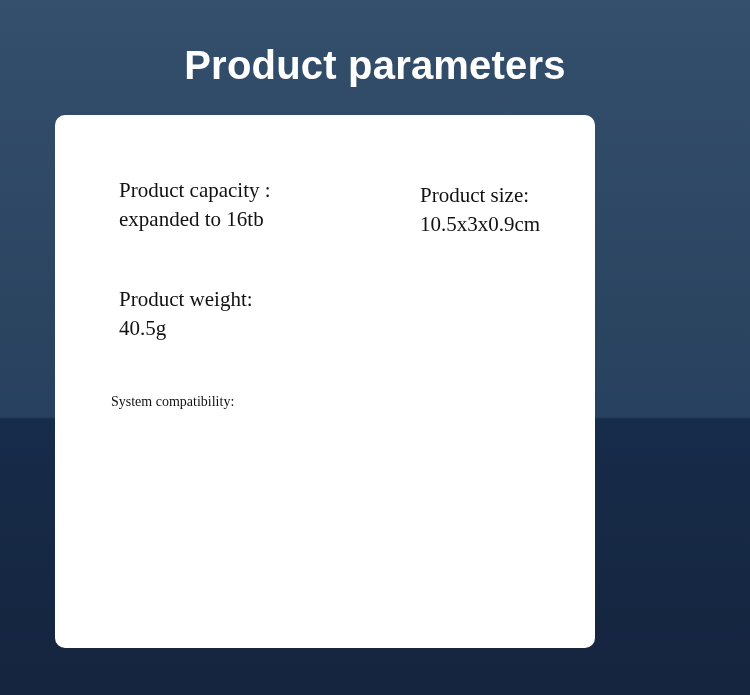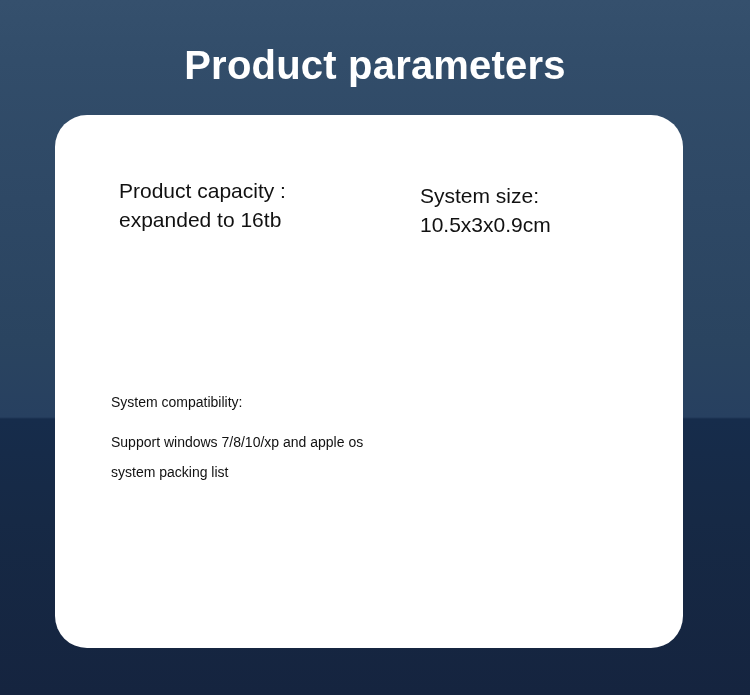--- a/index.html
+++ b/index.html
@@ -41,24 +41,25 @@
     font-weight: bold;
     letter-spacing: 0.2px;
     line-height: 48px;
     white-space: nowrap;
   }
 
   #card {
     position: absolute;
     left: 55px;
     top: 115px;
-    width: 628px;
+    width: 540px;
     height: 533px;
     background: #ffffff;
-    border-radius: 32px;
+    border-radius: 10px;
+    font-family: Liberation Serif, serif;
   }
 
   .spec-grid {
     position: absolute;
     left: 0;
     top: 0;
     width: 648px;
     height: 533px;
   }
 
@@ -95,28 +96,28 @@
 <div id="poster">
 
   <div id="title">Product parameters</div>
 
   <div id="card">
     <div class="spec-grid">
 
       <div class="spec-block" id="spec-capacity">Product capacity :
 expanded to 16tb</div>
 
-      <div class="spec-block" id="spec-size">System size:
+      <div class="spec-block" id="spec-size">Product size:
 10.5x3x0.9cm</div>
 
+      <div class="spec-block" id="spec-weight">Product weight:
+40.5g</div>
 
 
       <div class="para-block" id="para-compat-heading">System compatibility:</div>
 
-      <div class="para-block" id="para-compat-body">Support windows 7/8/10/xp and apple os
-system packing list</div>
 
 
 
     </div>
   </div>
 
 </div>
 
 </body></html>

